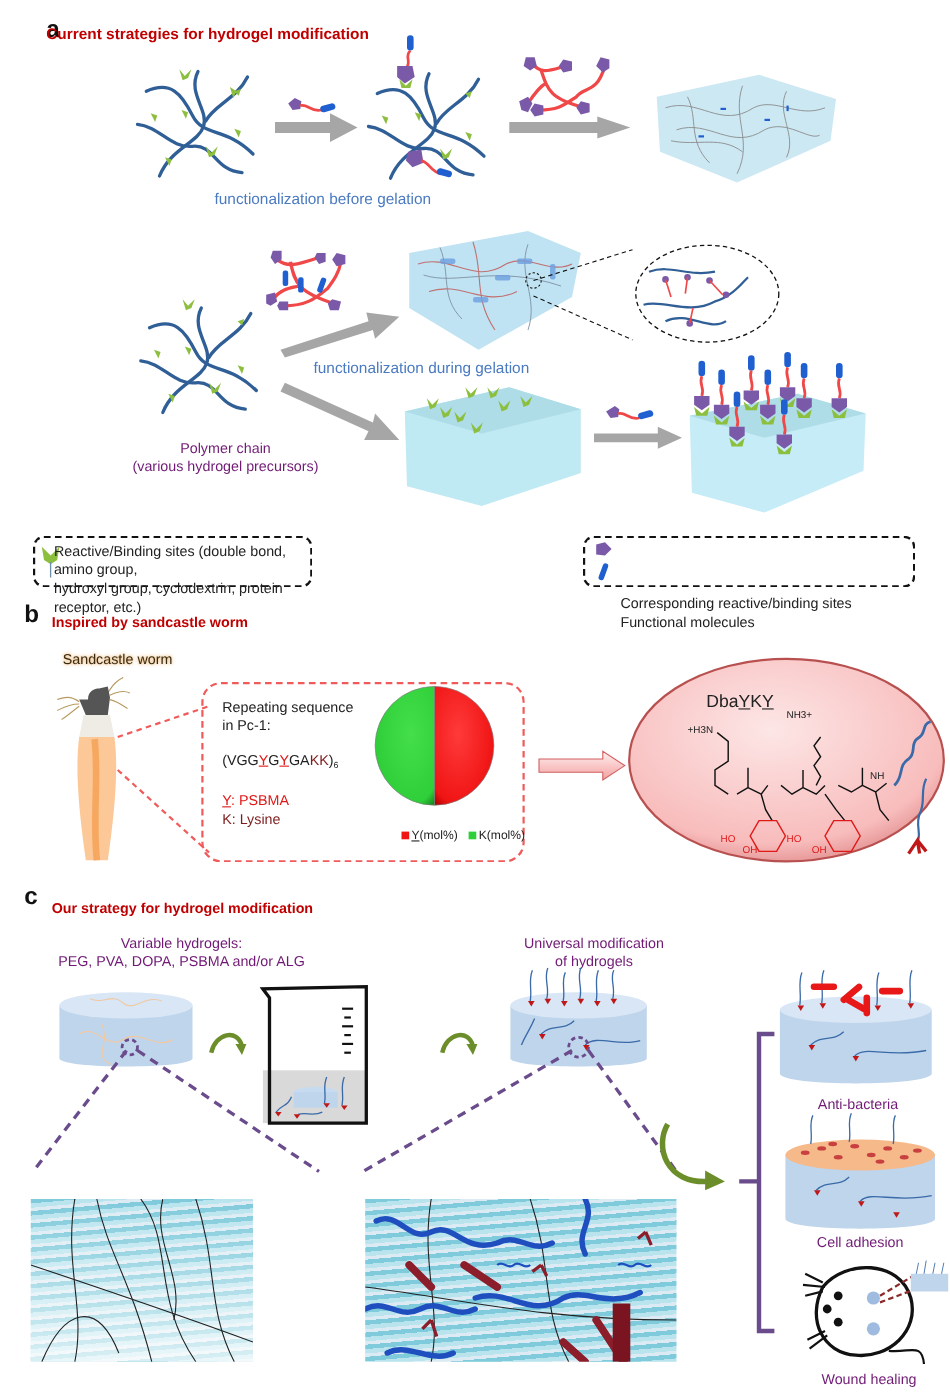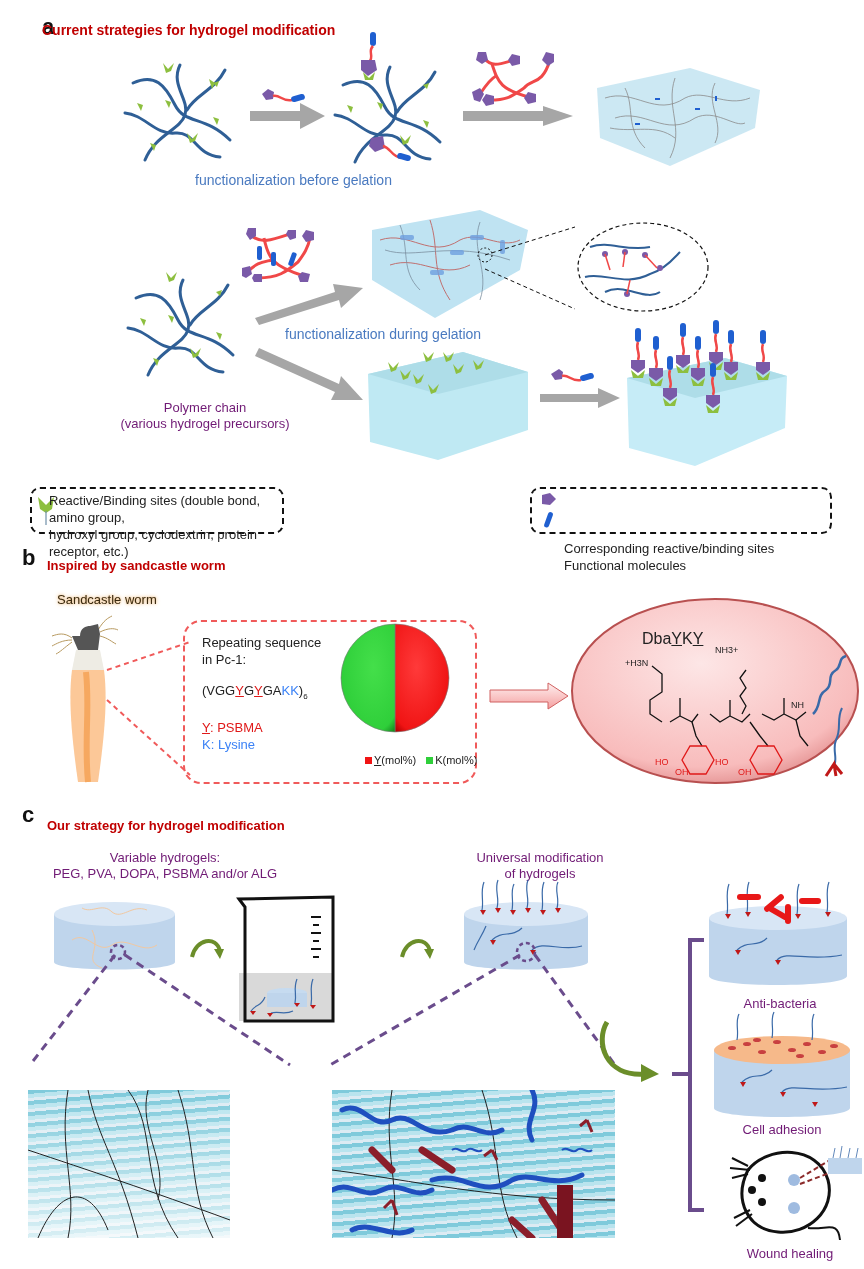--- a/index.html
+++ b/index.html
@@ -5,21 +5,21 @@
   html, body { margin:0; padding:0; background:#fff; }
   body { width:864px; height:1269px; position:relative; overflow:hidden; font-family:"Liberation Sans", sans-serif; color:#222; }
   .abs { position:absolute; }
   .panel-letter { font-family:"Liberation Sans", sans-serif; font-weight:bold; font-size:22px; color:#111; }
   .panel-title { font-family:"Liberation Sans", sans-serif; font-weight:bold; font-size:14px; color:#c00000; }
   .caption-blue { font-size:14px; color:#4a7ac0; }
   .caption { font-size:13px; color:#701a75; text-align:center; line-height:16px; }
   .legend-box { border:2.5px dashed #111; border-radius:10px; }
   .legend-text { font-size:13px; color:#222; line-height:17px; }
   .red { color:#e01919; }
-  .green { color:#3b82f6; }
+  .green { color:#7f1d1d; }
   .u { text-decoration:underline; }
   svg { position:absolute; overflow:visible; }
 </style>
 </head>
 <body>
 
 <div class="abs panel-letter" style="left:42px;top:14px;">a</div>
 <div class="abs panel-title" style="left:42px;top:22px;margin-left:0;transform:translateX(0);">Current strategies for hydrogel modification</div>
 
 <svg style="left:125px;top:55px;" width="110" height="110" viewBox="0 0 110 110">

